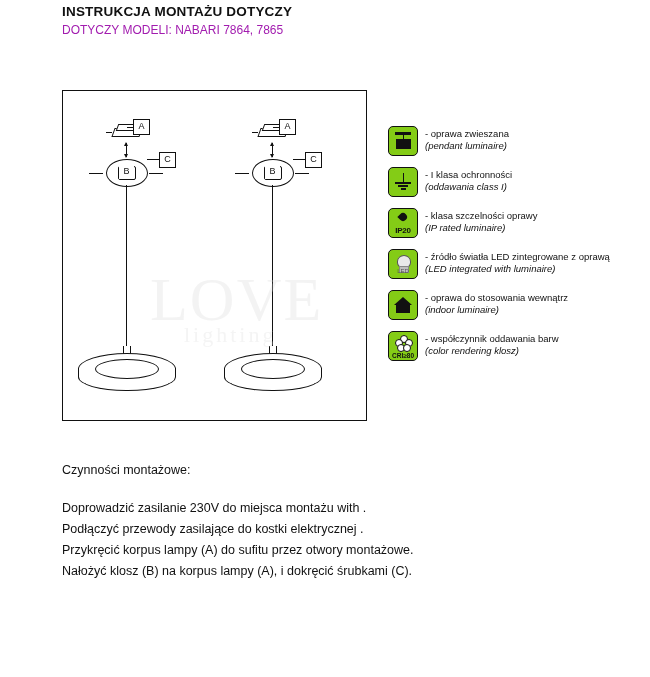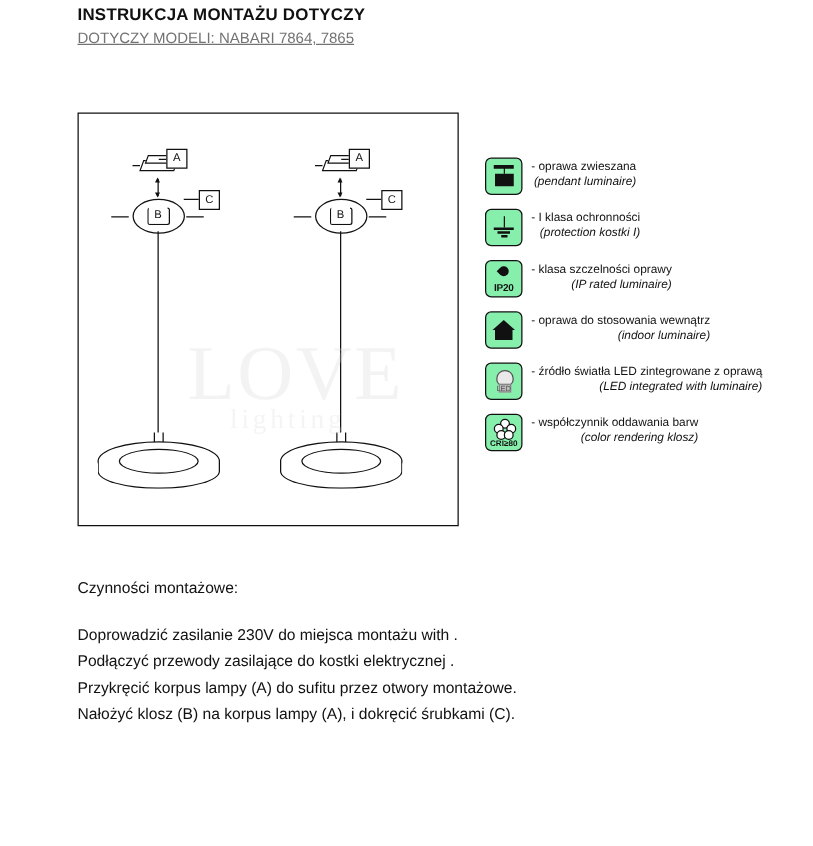--- a/index.html
+++ b/index.html
@@ -30,23 +30,22 @@
   }
   .title {
     font-size: 13.5px;
     font-weight: bold;
     letter-spacing: 0.2px;
     margin: 0 0 4px 0;
     color: #111;
   }
   .subtitle {
     font-size: 12px;
-    color: #737373;
+    color: #a21caf;
     margin: 0;
-    text-decoration: underline;
   }
 
   
   .diagram-box {
     position: absolute;
     left: 62px;
     top: 90px;
     width: 303px;
     height: 329px;
     border: 1px solid #111;
@@ -227,32 +226,31 @@
   .legend-row {
     display: flex;
     align-items: flex-start;
     margin-bottom: 11px;
   }
   .legend-icon {
     width: 28px;
     height: 28px;
     border: 1px solid #111;
     border-radius: 5px;
-    background: #86efac;
+    background: #84cc16;
     flex: 0 0 28px;
     position: relative;
     margin-right: 7px;
   }
   .legend-text {
     font-size: 9.5px;
     line-height: 12px;
     color: #111;
     padding-top: 2px;
     max-width: 205px;
-    text-align: right;
   }
   .legend-text .it {
     font-style: italic;
   }
 
   
   .ic-pendant-bar {
     position: absolute; left: 6px; top: 5px; width: 16px; height: 2.5px; background: #111;
   }
   .ic-pendant-stem {
@@ -436,59 +434,59 @@
 
     <div class="legend-row">
       <div class="legend-icon">
         <div class="ic-class-stem"></div>
         <div class="ic-class-l1"></div>
         <div class="ic-class-l2"></div>
         <div class="ic-class-l3"></div>
       </div>
       <div class="legend-text">
         <span>- I klasa ochronności</span><br>
-        <span class="it">(protection kostki I)</span>
+        <span class="it">(oddawania class I)</span>
       </div>
     </div>
 
     <div class="legend-row">
       <div class="legend-icon">
         <div class="ic-drop"></div>
         <div class="ic-ip">IP20</div>
       </div>
       <div class="legend-text">
         <span>- klasa szczelności oprawy</span><br>
         <span class="it">(IP rated luminaire)</span>
-      </div>
-    </div>
-
-    <div class="legend-row">
-      <div class="legend-icon">
-        <div class="ic-house">
-          <div class="roof"></div>
-          <div class="body"></div>
-        </div>
-      </div>
-      <div class="legend-text">
-        <span>- oprawa do stosowania wewnątrz</span><br>
-        <span class="it">(indoor luminaire)</span>
       </div>
     </div>
 
     <div class="legend-row">
       <div class="legend-icon">
         <div class="ic-led">
           <div class="bulb"></div>
           <div class="base"></div>
           <div class="txt">LED</div>
         </div>
       </div>
       <div class="legend-text">
         <span>- źródło światła LED zintegrowane z oprawą</span><br>
         <span class="it">(LED integrated with luminaire)</span>
+      </div>
+    </div>
+
+    <div class="legend-row">
+      <div class="legend-icon">
+        <div class="ic-house">
+          <div class="roof"></div>
+          <div class="body"></div>
+        </div>
+      </div>
+      <div class="legend-text">
+        <span>- oprawa do stosowania wewnątrz</span><br>
+        <span class="it">(indoor luminaire)</span>
       </div>
     </div>
 
     <div class="legend-row">
       <div class="legend-icon">
         <div class="ic-cri">
           <div class="petal" style="left:5px; top:0;"></div>
           <div class="petal" style="left:0; top:4px;"></div>
           <div class="petal" style="left:10px; top:4px;"></div>
           <div class="petal" style="left:2px; top:9px;"></div>

